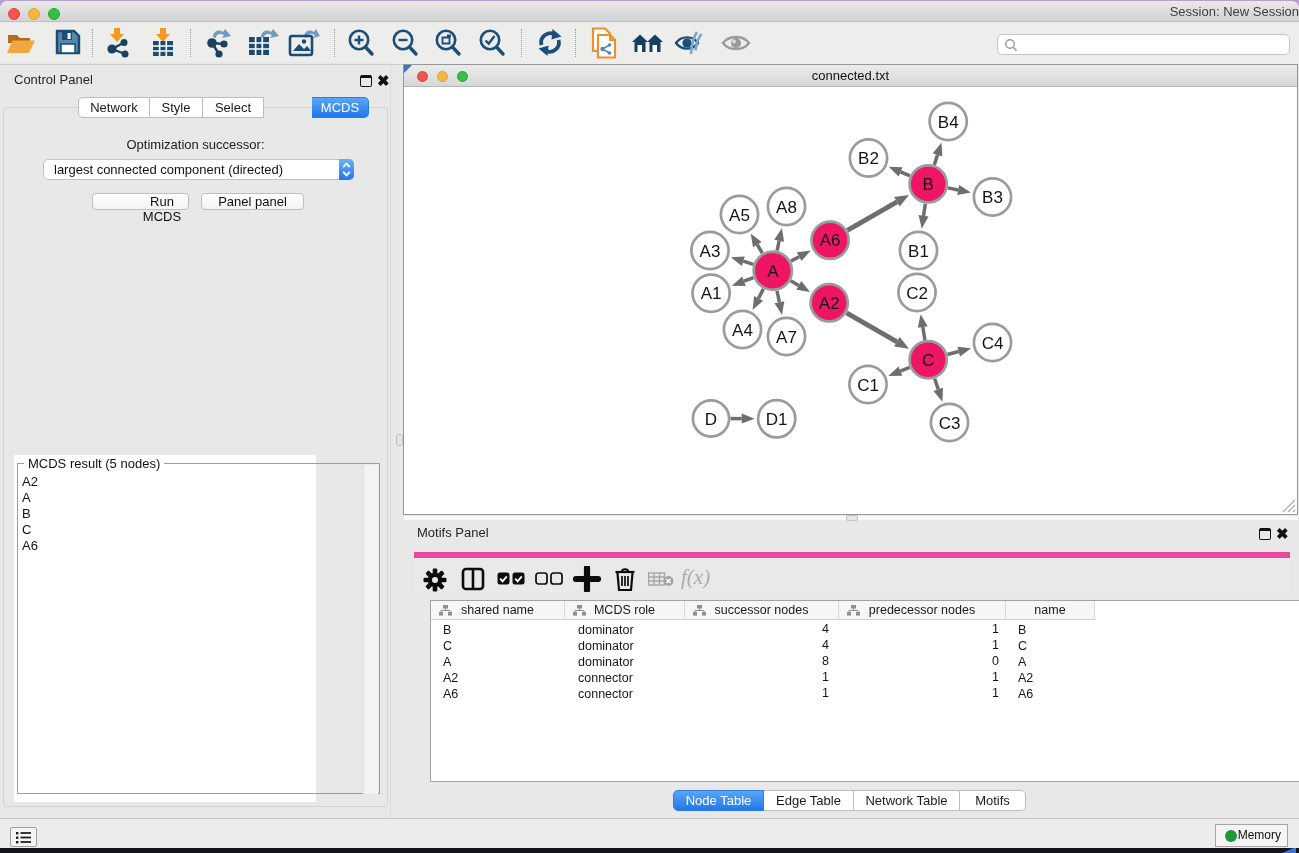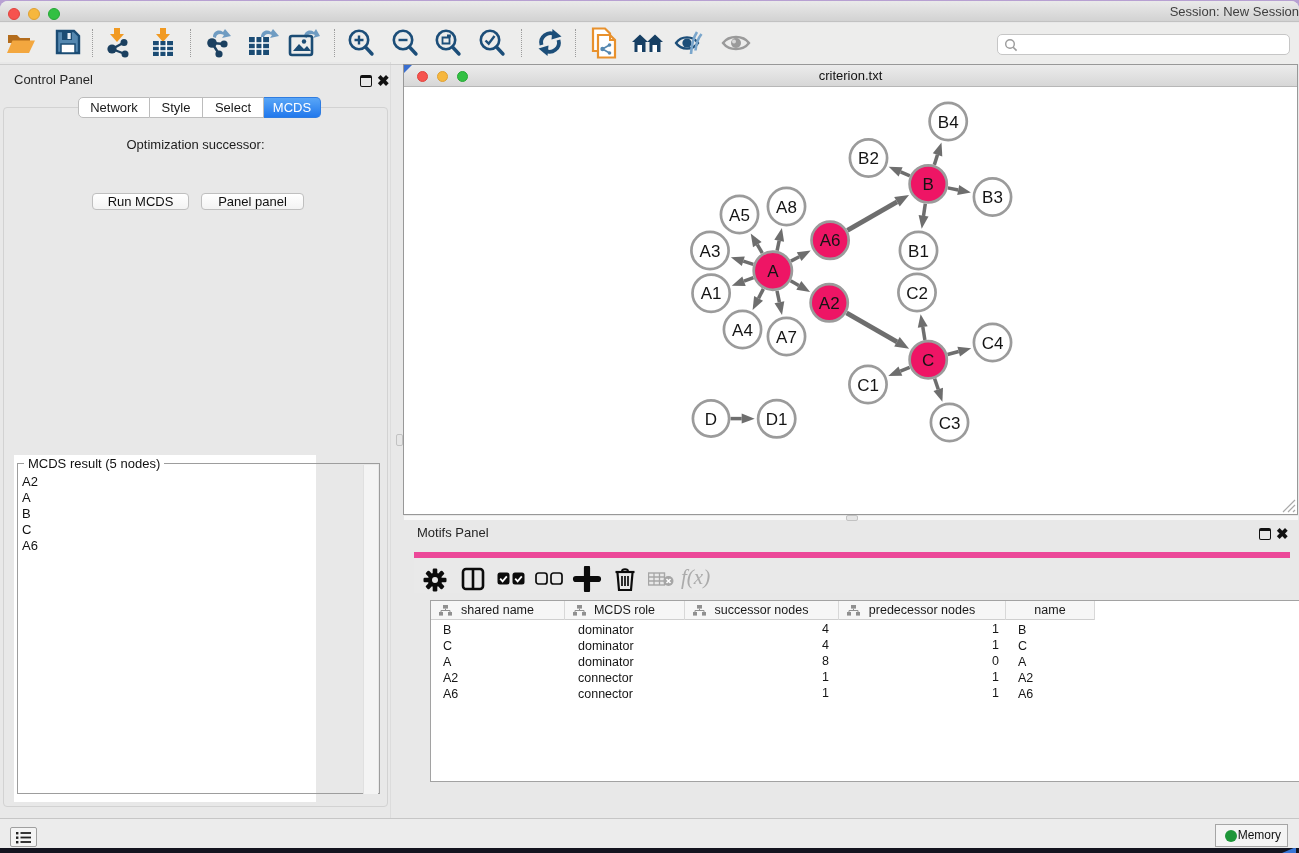--- a/index.html
+++ b/index.html
@@ -21,21 +21,21 @@
   #search{position:absolute;left:997px;top:11px;width:293px;height:21px;background:#fff;border:1px solid #c6c6c6;border-radius:5px;}
   #search svg{position:absolute;left:6px;top:3px;}
   
   #cpanel{position:absolute;left:0;top:61px;width:391px;height:756px;background:#e8e8e8;}
   #cpanel .ptitle{position:absolute;left:14px;top:10px;font-size:13px;color:#262626;}
   .wbtn{position:absolute;width:12px;height:12px;border:1.5px solid #111;border-radius:2px;border-top-width:3px;}
   .xbtn{position:absolute;font-size:15px;font-weight:bold;color:#111;line-height:12px;}
   #ctabs{position:absolute;left:78px;top:35px;height:21px;display:flex;}
   .ctab{height:21px;line-height:20px;font-size:13px;text-align:center;background:#fff;border:1px solid #bcbcbc;border-left:none;color:#1a1a1a;}
   .ctab:first-child{border-left:1px solid #bcbcbc;border-radius:5px 0 0 5px;}
-  .ctab.sel{background:linear-gradient(#59a6f7,#2178ec);color:#fff;border-color:#2f7ce0;border-radius:0 5px 5px 0;}
+  .ctab.sel{background:linear-gradient(#59a6f7,#2178ec);color:#fff;border-color:#2f7ce0;border-radius:0 5px 5px 0;margin-left:48px;}
   #cborder{position:absolute;left:3px;top:45px;width:385px;height:700px;border:1px solid #d2d2d2;border-radius:4px;}
   #optlabel{position:absolute;left:0;top:75px;width:391px;text-align:center;font-size:13px;color:#1c1c1c;}
   #combo{position:absolute;left:43px;top:97px;width:311px;height:21px;background:#fff;border:1px solid #c3c3c3;border-radius:5px;font-size:13px;line-height:19px;padding-left:10px;color:#111;}
   #combo .step{position:absolute;right:-1px;top:-1px;width:15px;height:21px;border-radius:0 5px 5px 0;background:linear-gradient(#6cb1f8,#2077f3);}
   .btn{position:absolute;height:17px;background:linear-gradient(#ffffff,#f3f3f3);border:1px solid #bfbfbf;border-radius:4px;font-size:13px;line-height:15px;text-align:center;color:#111;}
   
   #resultbox{position:absolute;left:14px;top:393px;width:302px;height:347px;background:#fff;}
   #fieldset{position:absolute;left:3px;top:8px;width:363px;height:331px;border:1px solid #9d9d9d;}
   #legend{position:absolute;left:6px;top:-8px;background:#fff;padding:0 4px;font-size:13px;color:#111;}
   #mcdslist{position:absolute;left:4px;top:10px;font-size:13px;color:#111;line-height:16px;}
@@ -216,40 +216,48 @@
   <div class="wbtn" style="left:360px;top:13px;"></div>
   <div class="xbtn" style="left:377px;top:13px;">✖</div>
   <div id="cborder"></div>
   <div id="ctabs">
     <div class="ctab" style="width:72px">Network</div>
     <div class="ctab" style="width:53px">Style</div>
     <div class="ctab" style="width:61px">Select</div>
     <div class="ctab sel" style="width:57px">MCDS</div>
   </div>
   <div id="optlabel">Optimization successor:</div>
-  <div class="btn" style="left:92px;top:131px;width:97px;">Run MCDS</div>
+  <div id="combo">largest connected component (directed)
+    <div class="step">
+      <svg width="15" height="21" viewBox="0 0 15 21">
+        <path d="M4.2 8.2 L7.5 4.6 L10.8 8.2" fill="none" stroke="#fff" stroke-width="1.8"></path>
+        <path d="M4.2 12.8 L7.5 16.4 L10.8 12.8" fill="none" stroke="#fff" stroke-width="1.8"></path>
+      </svg>
+    </div>
+  </div>
+  <div class="btn" style="left:92px;top:131px;width:97px;padding-left:43px;">Run MCDS</div>
   <div class="btn" style="left:201px;top:131px;width:103px;">Panel panel</div>
   <div id="resultbox">
     <div id="fieldset">
       <div id="legend">MCDS result (5 nodes)</div>
       <div id="mcdslist">A2<br>A<br>B<br>C<br>A6</div>
       <div id="sbar"></div>
     </div>
   </div>
 </div>
 
 <div id="nwin">
   <svg style="position:absolute;left:0;top:0;z-index:3" width="8" height="8" viewBox="0 0 8 8">
         <polygon points="0,0 8,0 0,8" fill="#3a6fd0"></polygon>
       </svg>
   <div id="ntitle">
     <div class="tl t1"></div>
         <div class="tl t2"></div>
         <div class="tl t3"></div>
-    <div class="txt">criterion.txt</div>
+    <div class="txt">connected.txt</div>
   </div>
   <svg id="graph" style="position:absolute;left:0;top:22px;" width="893" height="427" viewBox="0 0 893 427">
 <line x1="358.3" y1="166.1" x2="353.3" y2="157.6" stroke="#6e6e6e" stroke-width="3.5"></line>
 <polygon points="346.7,146.4 357.6,155.1 349.0,160.2" fill="#6e6e6e"></polygon>
 <line x1="373.1" y1="163.7" x2="375.2" y2="153.7" stroke="#6e6e6e" stroke-width="3.5"></line>
 <polygon points="377.9,141.0 380.1,154.8 370.3,152.7" fill="#6e6e6e"></polygon>
 <line x1="349.3" y1="177.4" x2="339.3" y2="174.2" stroke="#6e6e6e" stroke-width="3.5"></line>
 <polygon points="326.9,170.2 340.8,169.5 337.8,179.0" fill="#6e6e6e"></polygon>
 <line x1="349.5" y1="190.7" x2="340.0" y2="194.2" stroke="#6e6e6e" stroke-width="3.5"></line>
 <polygon points="327.8,198.7 338.3,189.5 341.7,198.9" fill="#6e6e6e"></polygon>
@@ -448,20 +456,26 @@
       <div class="trow" style="left:147px;top:69px;">connector</div>
       <div class="trow" style="left:330px;top:68px;width:68px;text-align:right;">1</div>
       <div class="trow" style="left:500px;top:68px;width:68px;text-align:right;">1</div>
       <div class="trow" style="left:587px;top:69px;">A2</div>
       <div class="trow" style="left:12px;top:85px;">A6</div>
       <div class="trow" style="left:147px;top:85px;">connector</div>
       <div class="trow" style="left:330px;top:84px;width:68px;text-align:right;">1</div>
       <div class="trow" style="left:500px;top:84px;width:68px;text-align:right;">1</div>
       <div class="trow" style="left:587px;top:85px;">A6</div>
   </div>
+  <div id="ttabs">
+    <div class="ttab sel" style="width:91px">Node Table</div>
+    <div class="ttab" style="width:90px">Edge Table</div>
+    <div class="ttab" style="width:106px">Network Table</div>
+    <div class="ttab" style="width:66px">Motifs</div>
+  </div>
 </div>
 
 <div id="status">
   <div id="listbtn">
     <svg style="position:absolute;left:5px;top:3px" width="16" height="13" viewBox="0 0 16 13">
       <g stroke="#222" stroke-width="1.8">
         <line x1="4.5" y1="2" x2="15" y2="2"></line>
             <line x1="4.5" y1="6.5" x2="15" y2="6.5"></line>
             <line x1="4.5" y1="11" x2="15" y2="11"></line>
       </g>

